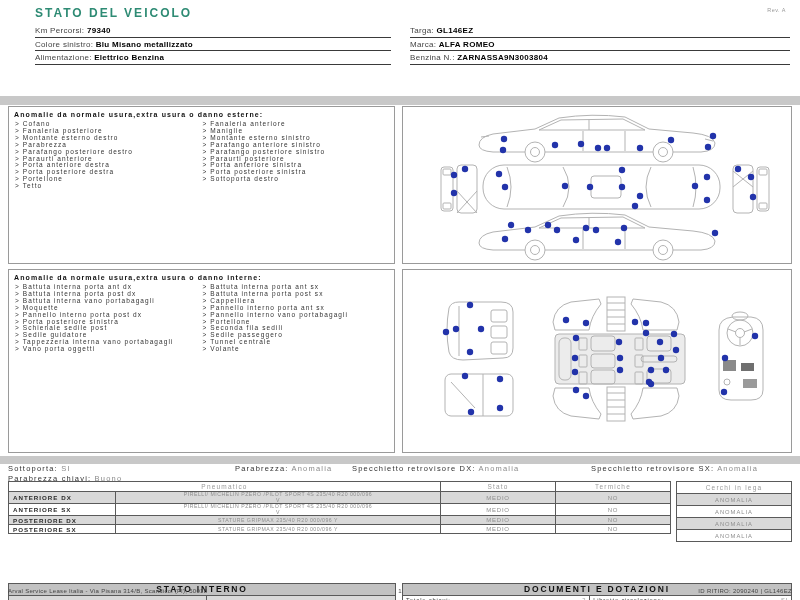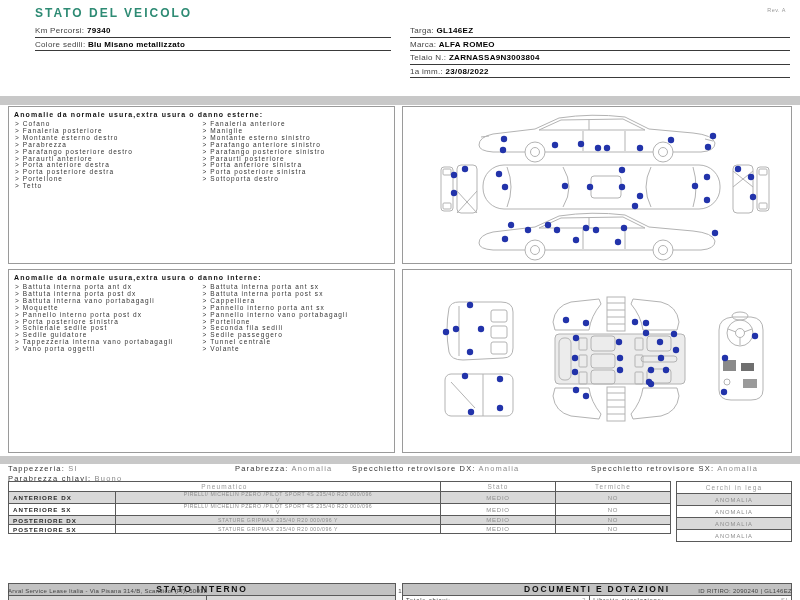--- a/index.html
+++ b/index.html
@@ -74,27 +74,27 @@
   #footer-center{left:50%;transform:translateX(-50%);}
   #footer-right{right:8px;}
 </style>
 </head>
 <body>
 
 <div class="report-title">STATO DEL VEICOLO</div>
 <div class="rev">Rev. A</div>
 <div id="veh-left" class="veh-col">
     <div class="info-row"><span class="lbl">Km Percorsi: </span><span class="val">79340</span></div>
-    <div class="info-row"><span class="lbl">Colore sedili: </span><span class="val">Blu Misano metallizzato</span></div>
+    <div class="info-row"><span class="lbl">Colore sinistro: </span><span class="val">Blu Misano metallizzato</span></div>
+    <div class="info-row"><span class="lbl">Alimentazione: </span><span class="val">Elettrico Benzina</span></div>
   </div>
 <div id="veh-right" class="veh-col">
     <div class="info-row"><span class="lbl">Targa: </span><span class="val">GL146EZ</span></div>
     <div class="info-row"><span class="lbl">Marca: </span><span class="val">ALFA ROMEO</span></div>
-    <div class="info-row"><span class="lbl">Telaio N.: </span><span class="val">ZARNASSA9N3003804</span></div>
-    <div class="info-row"><span class="lbl">1a imm.: </span><span class="val">23/08/2022</span></div>
+    <div class="info-row"><span class="lbl">Benzina N.: </span><span class="val">ZARNASSA9N3003804</span></div>
   </div>
 
 <div id="band1" class="band"></div>
 
 <div id="ext-list-box" class="box">
   <div class="box-title">Anomalie da normale usura,extra usura o danno esterne:</div>
   <div class="cols">
     <div id="ext-col1" class="col">
         <div class="anom">&gt; Cofano</div>
         <div class="anom">&gt; Fanaleria posteriore</div>
@@ -329,21 +329,21 @@
         <circle cx="352" cy="64" r="3.2" fill="#2233aa"></circle>
         <circle cx="322" cy="86" r="3.2" fill="#2233aa"></circle>
         <circle cx="321" cy="120" r="3.2" fill="#2233aa"></circle>
       </g>
   </svg>
 </div>
 
 <div id="band2" class="band"></div>
 
 <div class="sumline" style="left:8px;top:464px;">
-  <span class="lbl">Tappezzeria:</span>
+  <span class="lbl">Sottoporta:</span>
   <span class="val">SI</span>
 </div>
 <div class="sumline" style="left:8px;top:473.5px;">
   <span class="lbl">Parabrezza chiavi:</span>
   <span class="val">Buono</span>
 </div>
 <div class="sumline" style="left:235px;top:464px;">
   <span class="lbl">Parabrezza:</span>
   <span class="val">Anomalia</span>
 </div>

